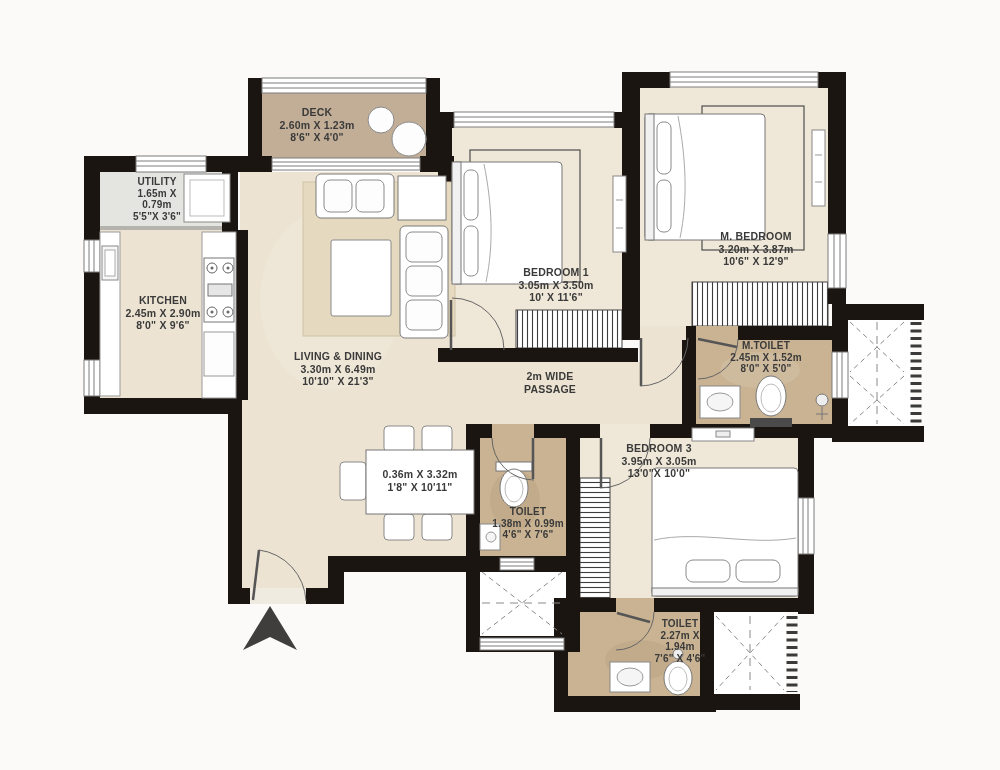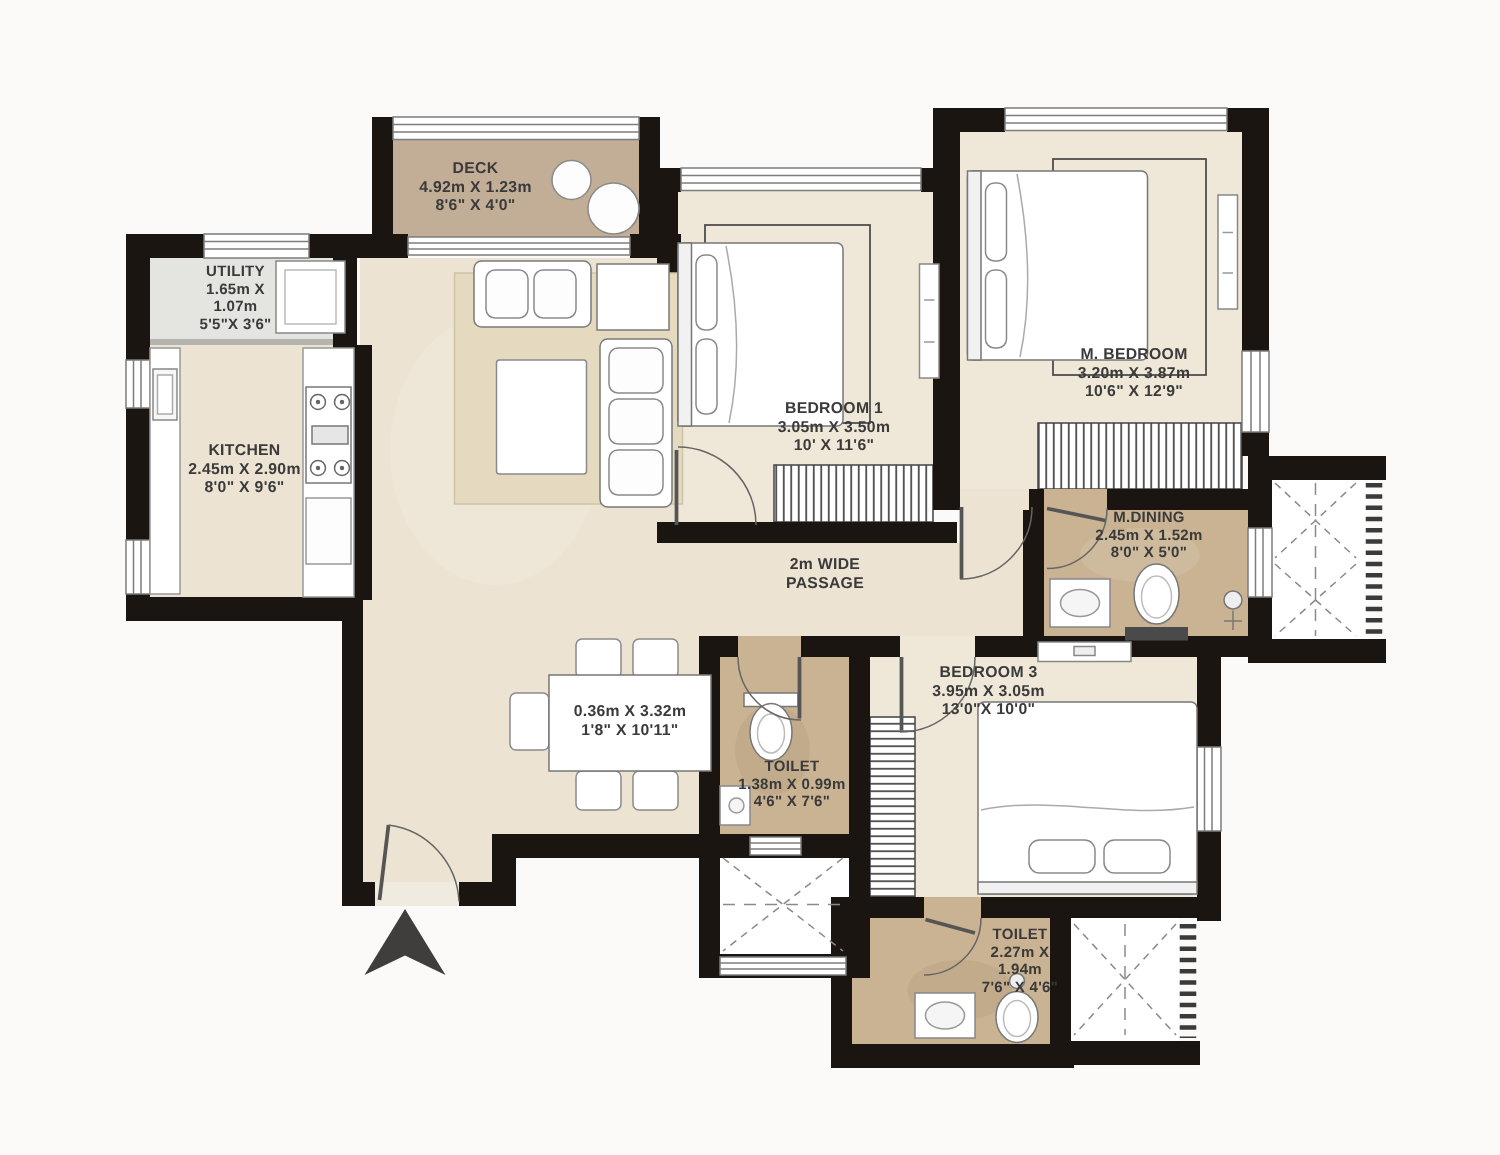--- a/index.html
+++ b/index.html
@@ -343,52 +343,57 @@
   <g>
     <line x1="916" y1="322" x2="916" y2="424" stroke="#3a3a3a" stroke-width="11" stroke-dasharray="3,4.5"></line>
     <line x1="792" y1="616" x2="792" y2="692" stroke="#3a3a3a" stroke-width="11" stroke-dasharray="3,4.5"></line>
   </g>
 
   <polygon points="270,606 297,650 270,637 243,650" fill="#3f3e3c"></polygon>
 </svg>
 
 <div class="lbl" style="left:317px;top:106px">
   <span>DECK</span>
-  <span>4.92m X 1.23m</span>
+  <span>2.60m X 1.23m</span>
   <span>8'6" X 4'0"</span>
 </div>
 
 <div class="lbl small" style="left:157px;top:176px">
   <span>UTILITY</span>
   <span>1.65m X</span>
-  <span>1.07m</span>
+  <span>0.79m</span>
   <span>5'5"X 3'6"</span>
 </div>
 
 <div class="lbl" style="left:163px;top:294px">
   <span>KITCHEN</span>
   <span>2.45m X 2.90m</span>
   <span>8'0" X 9'6"</span>
 </div>
 
+<div class="lbl" style="left:338px;top:350px">
+  <span>LIVING &amp; DINING</span>
+  <span>3.30m X 6.49m</span>
+  <span>10'10" X 21'3"</span>
+</div>
 
 <div class="lbl" style="left:556px;top:266px">
   <span>BEDROOM 1</span>
   <span>3.05m X 3.50m</span>
   <span>10' X 11'6"</span>
 </div>
 
 <div class="lbl" style="left:756px;top:230px">
   <span>M. BEDROOM</span>
   <span>3.20m X 3.87m</span>
   <span>10'6" X 12'9"</span>
 </div>
 
 <div class="lbl small" style="left:766px;top:340px">
-  <span>M.DINING</span>
+  <span>M.TOILET</span>
   <span>2.45m X 1.52m</span>
   <span>8'0" X 5'0"</span>
 </div>
 
 <div class="lbl" style="left:659px;top:442px">
   <span>BEDROOM 3</span>
   <span>3.95m X 3.05m</span>
   <span>13'0"X 10'0"</span>
 </div>
 

